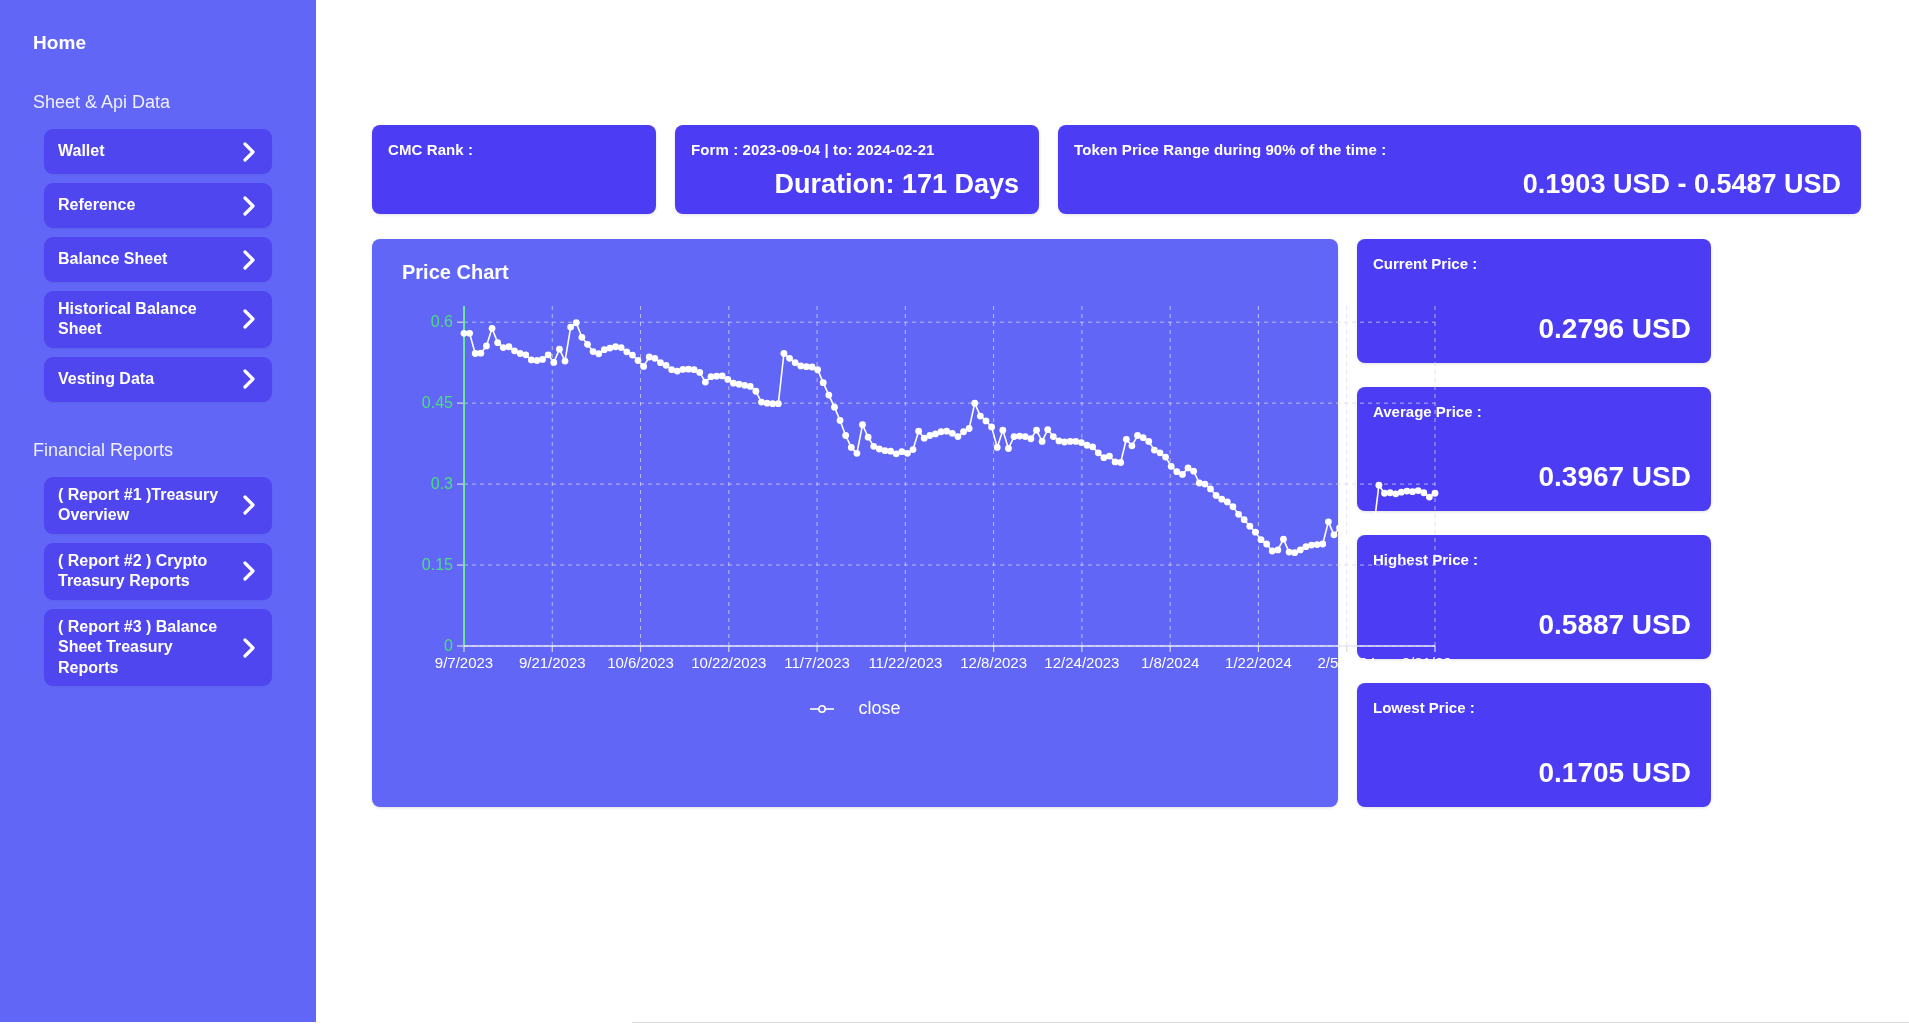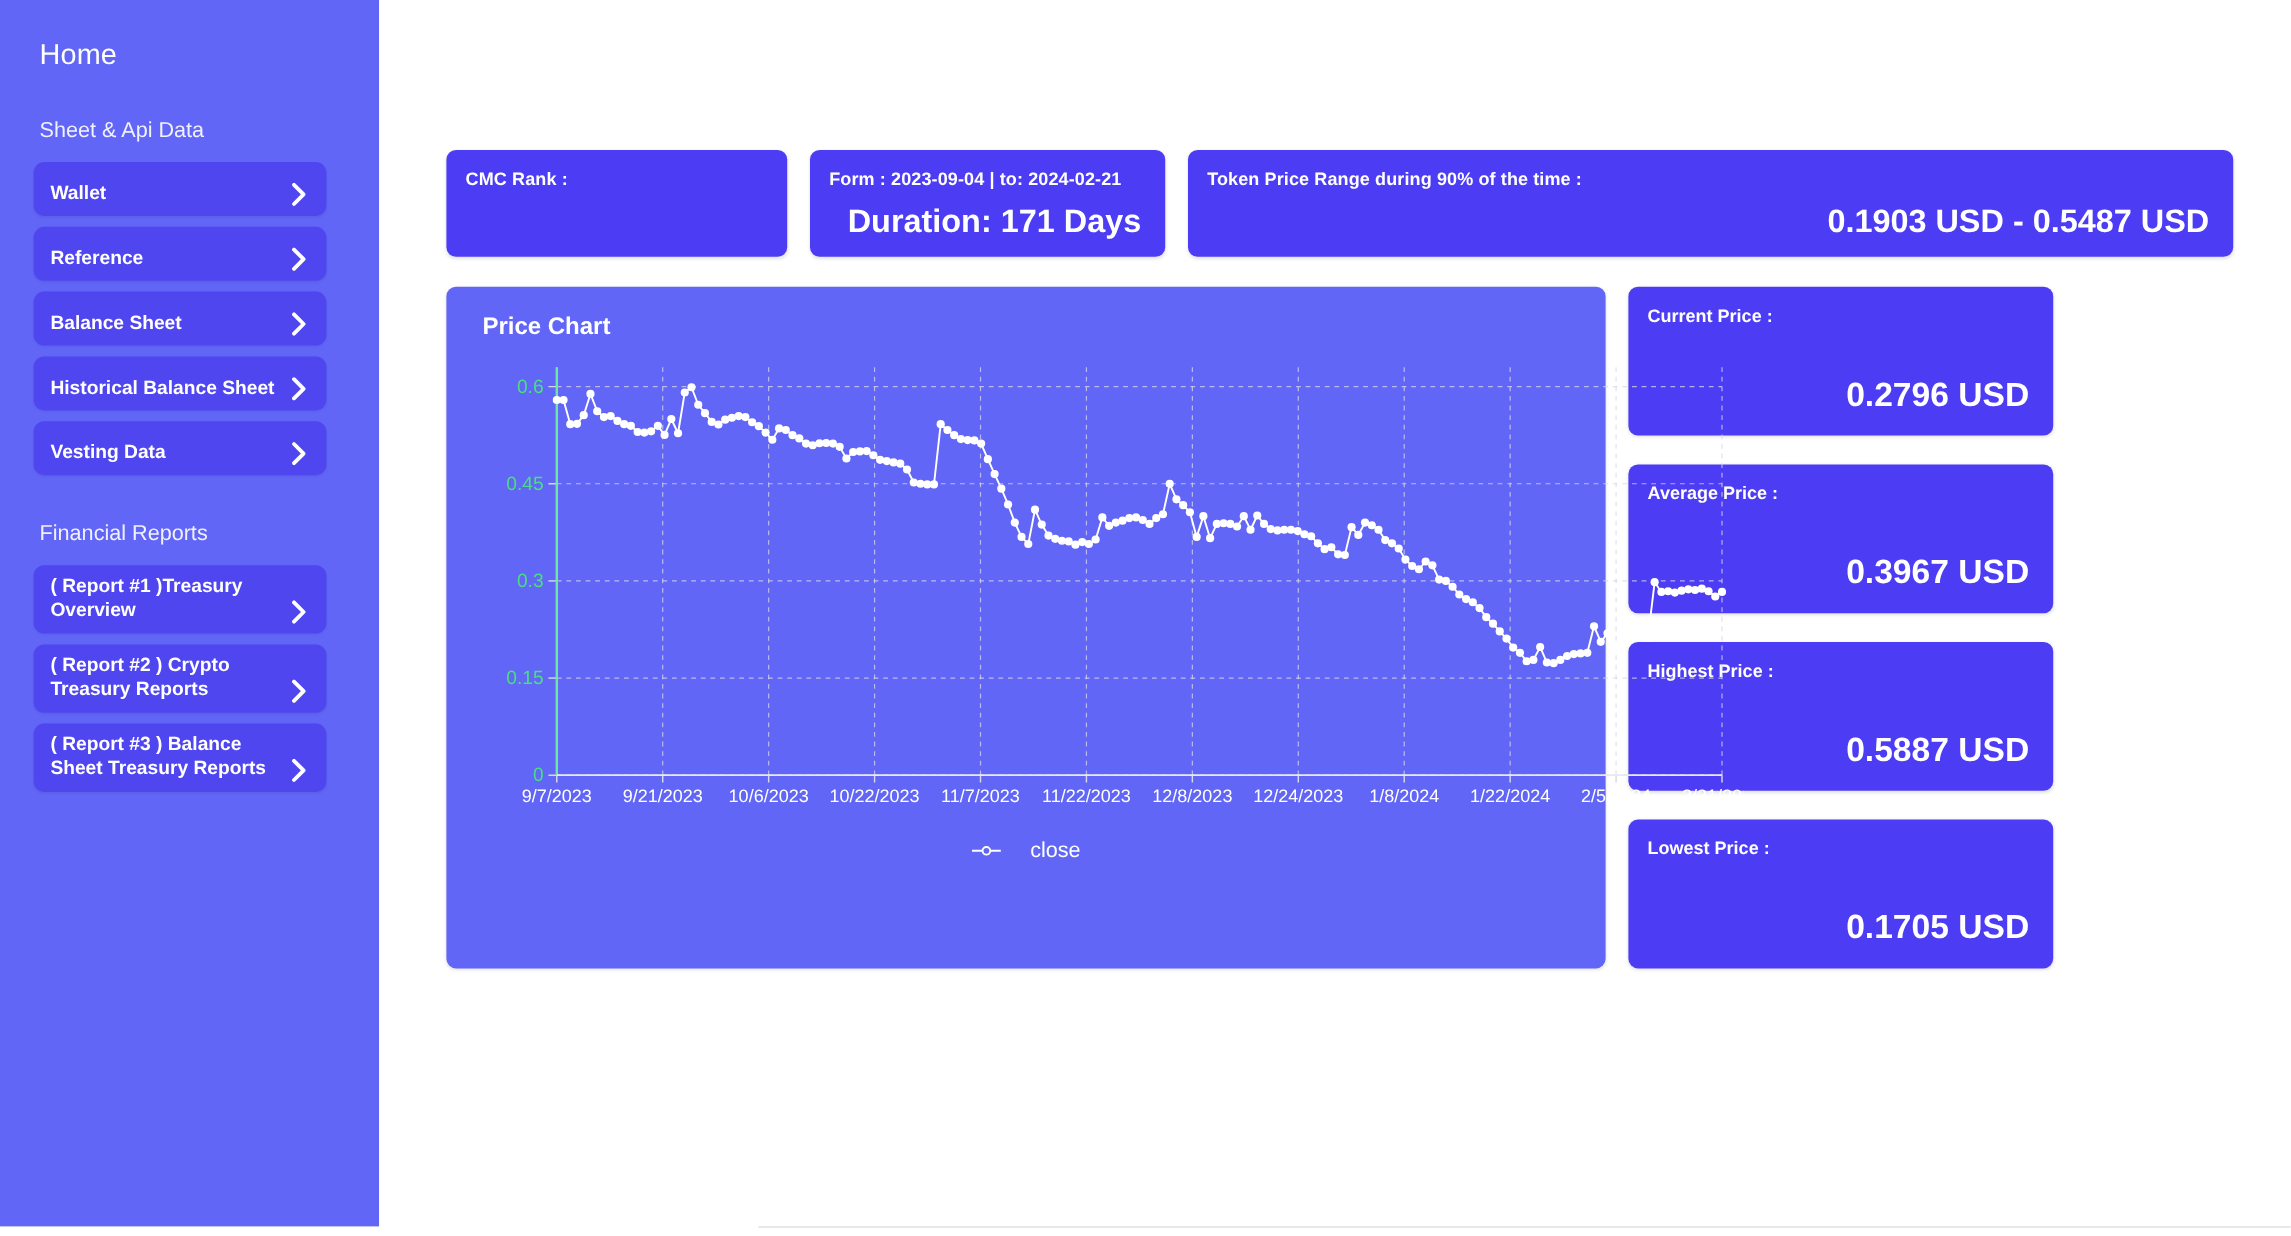--- a/index.html
+++ b/index.html
@@ -17,40 +17,40 @@
     width: 316px;
     min-width: 316px;
     height: 1022px;
     background: #6166f6;
     padding: 0;
     position: relative;
   }
   .sidebar-inner { padding: 22px 0 0 0; }
   .side-home {
     color: #ffffff;
-    font-size: 24px;
-    font-weight: 400;
+    font-size: 19px;
+    font-weight: 700;
     padding: 10px 0 0 33px;
     letter-spacing: .1px;
   }
   .side-section-title {
     color: #f0f0ff;
     font-size: 18px;
     font-weight: 400;
     padding: 0 0 0 33px;
     margin-top: 38px;
     margin-bottom: 16px;
   }
   .side-btn {
-    margin: 0 44px 9px 28px;
+    margin: 0 44px 9px 44px;
     background: #4f46f0;
     border-radius: 9px;
     min-height: 45px;
     display: flex;
-    align-items: flex-end;
+    align-items: center;
     justify-content: space-between;
     padding: 8px 16px 8px 14px;
     cursor: pointer;
     box-shadow: 0 1px 2px rgba(0,0,0,.05);
   }
   .side-btn-label {
     color: #ffffff;
     font-size: 16px;
     font-weight: 700;
     line-height: 1.28;
@@ -84,21 +84,21 @@
     padding: 16px 20px 14px 16px;
     min-height: 89px;
     display: flex;
     flex-direction: column;
     justify-content: space-between;
     box-shadow: 0 1px 3px rgba(0,0,0,.12);
   }
   .stat-card .label { font-size: 15px; font-weight: 700; letter-spacing: .1px; }
   .stat-card .value { font-size: 27px; font-weight: 700; text-align: right; margin-top: 10px; }
   .card-cmc { width: 284px; }
-  .card-form { width: 296px; }
+  .card-form { width: 364px; }
   .card-range { flex: 1; }
 
   .lower-row { display: flex; gap: 19px; margin-top: 25px; }
 
   
   .chart-card {
     width: 966px;
     background: #6166f6;
     border-radius: 8px;
     padding: 18px 20px 14px 20px;

